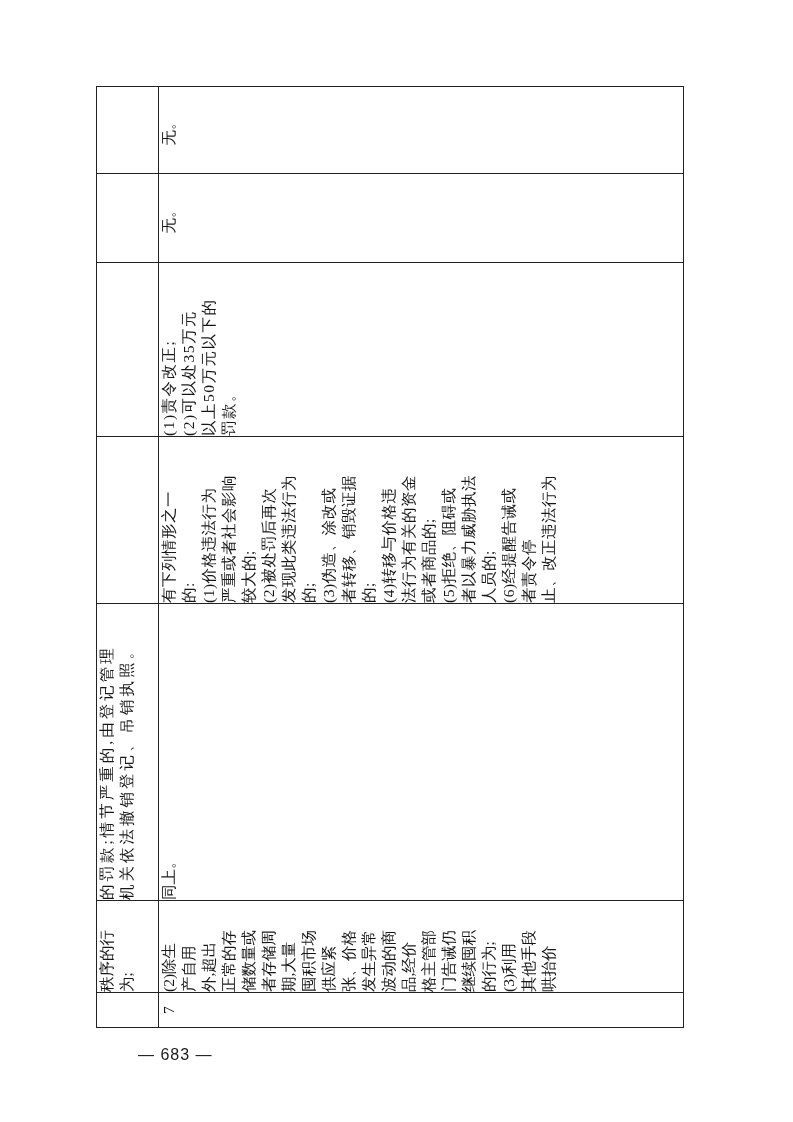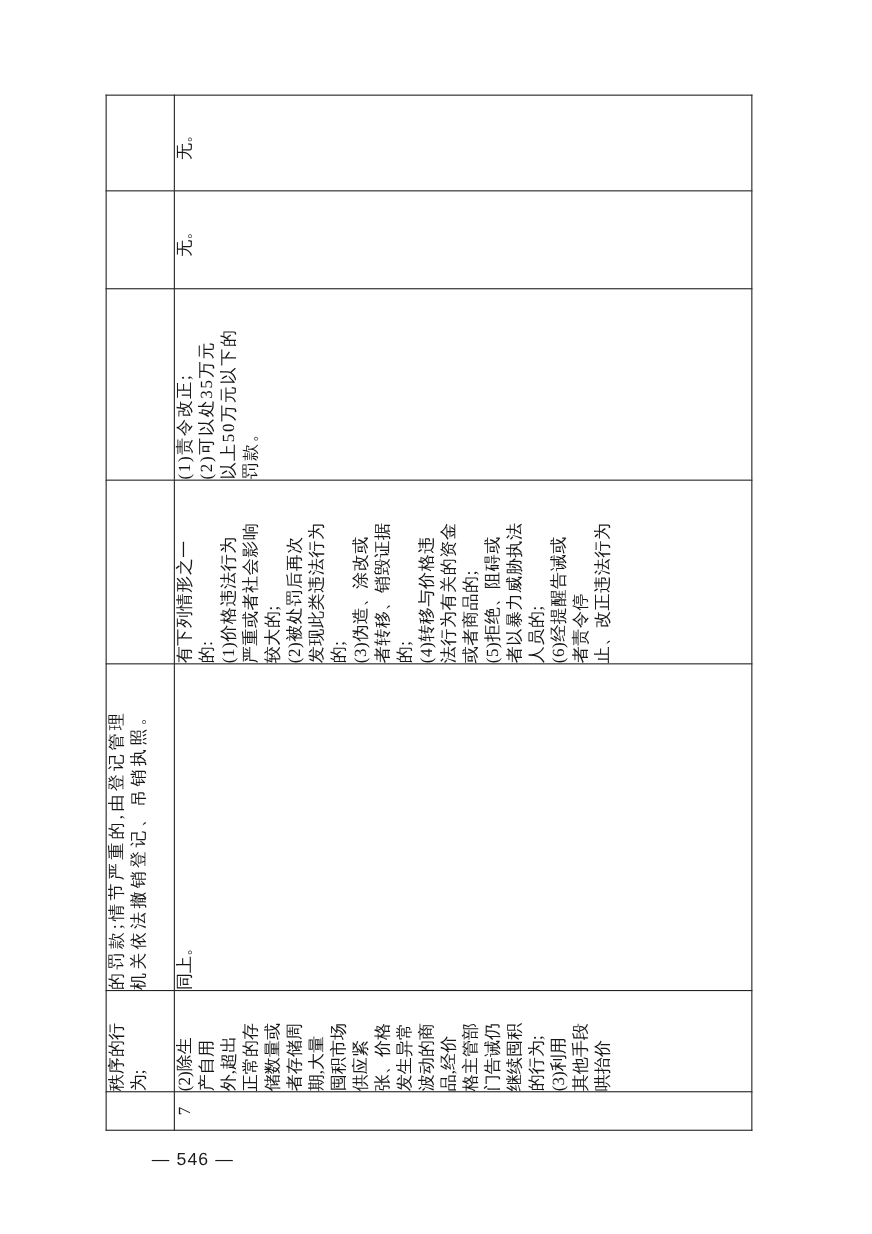--- a/index.html
+++ b/index.html
@@ -137,15 +137,15 @@
 (2)可以处35万元
 以上50万元以下的
 罚款。</td>
         <td class="none-cell">无。</td>
         <td class="none-cell">无。</td>
       </tr>
     </tbody>
       </table>
   </div>
 
-  <div id="page-number">— 546 —</div>
+  <div id="page-number">— 683 —</div>
 
 </div>
 
 </body></html>

